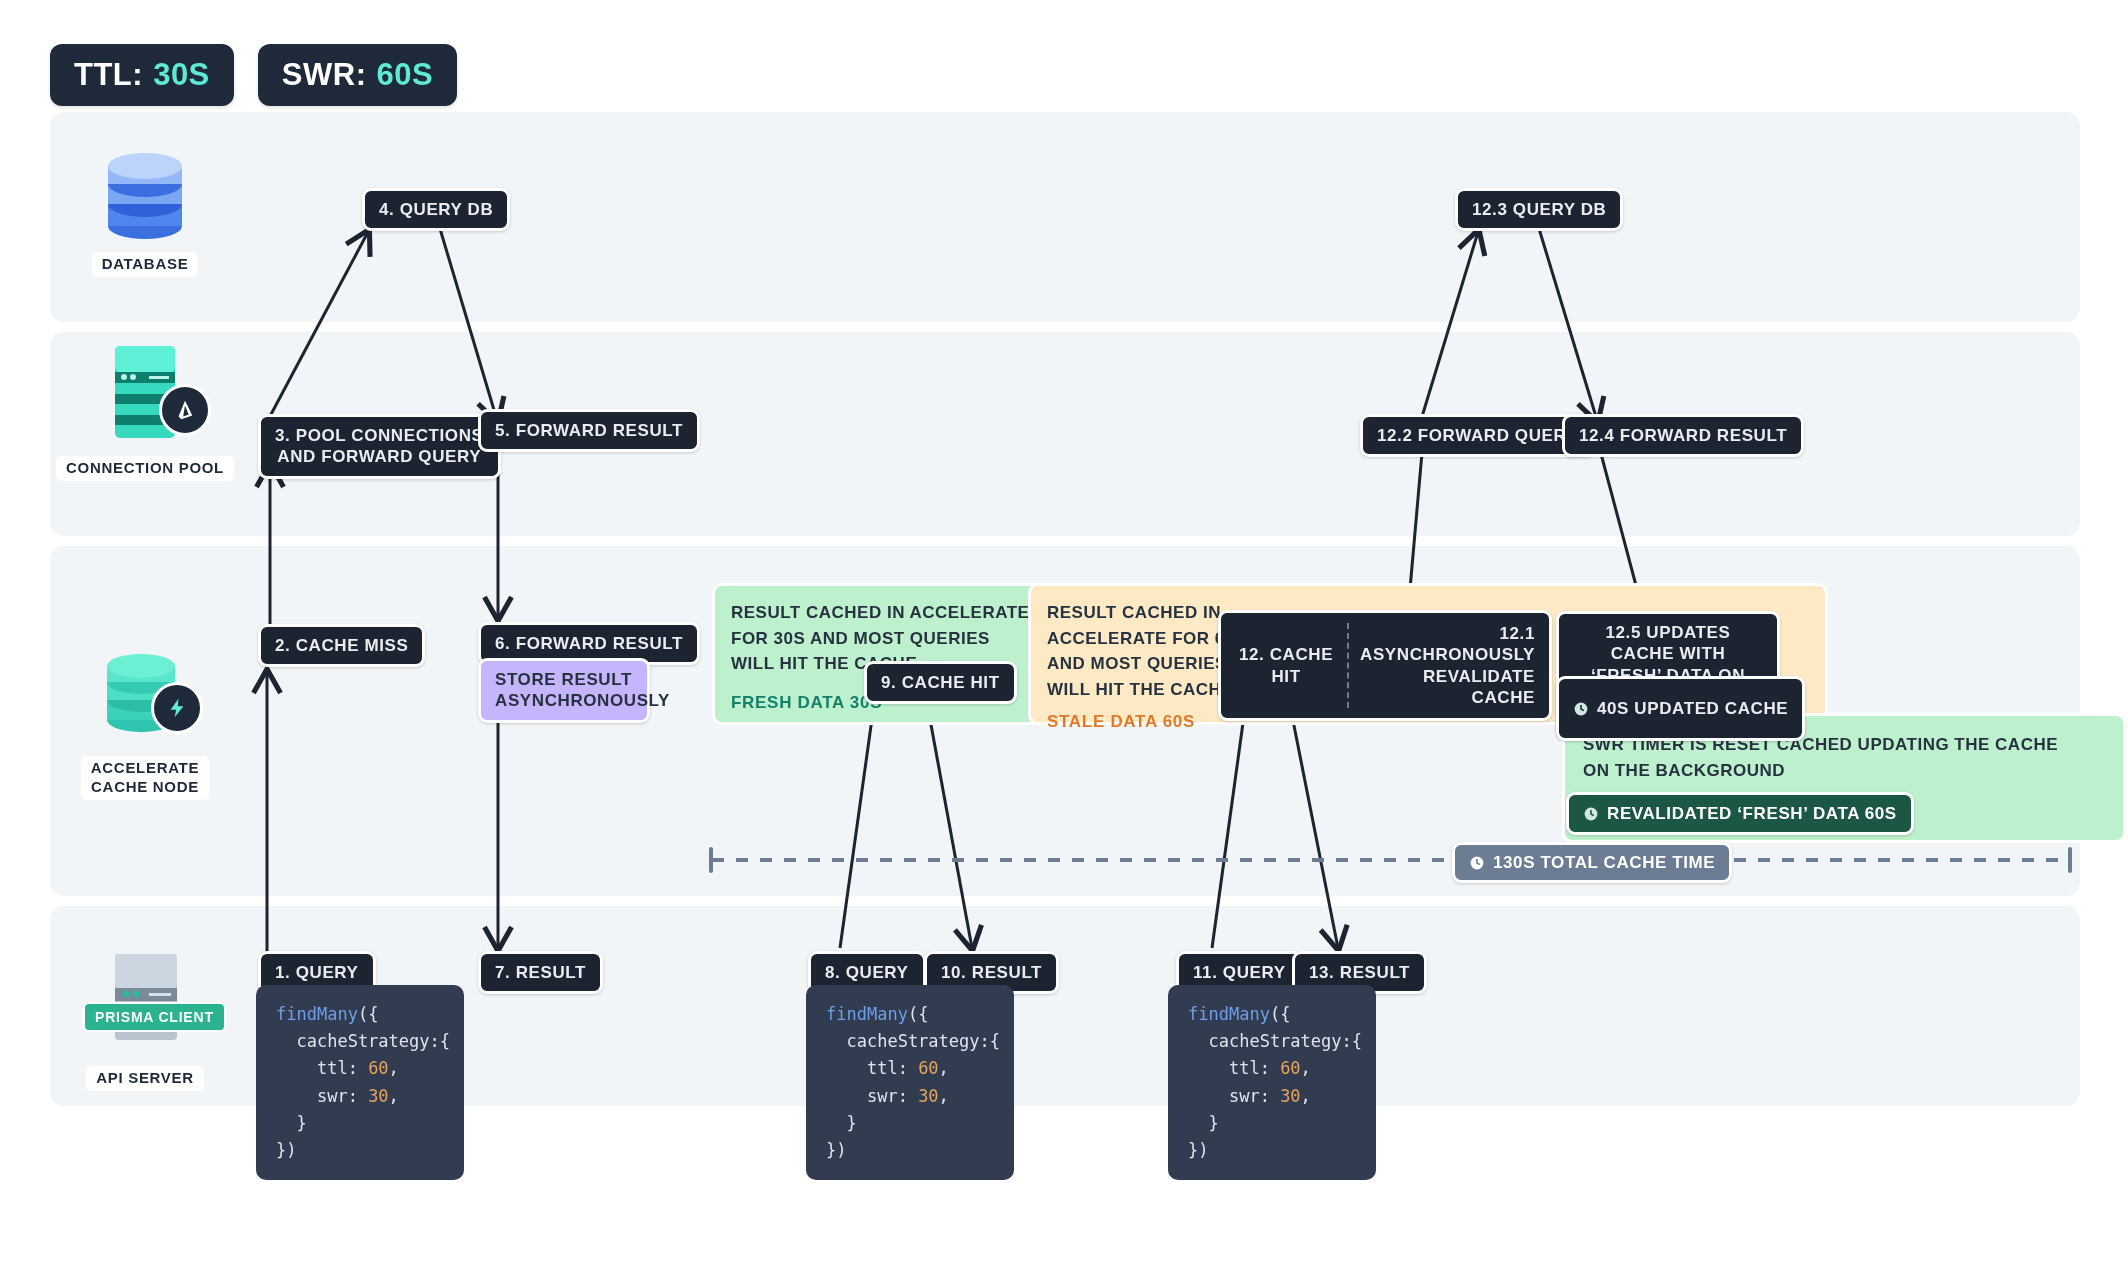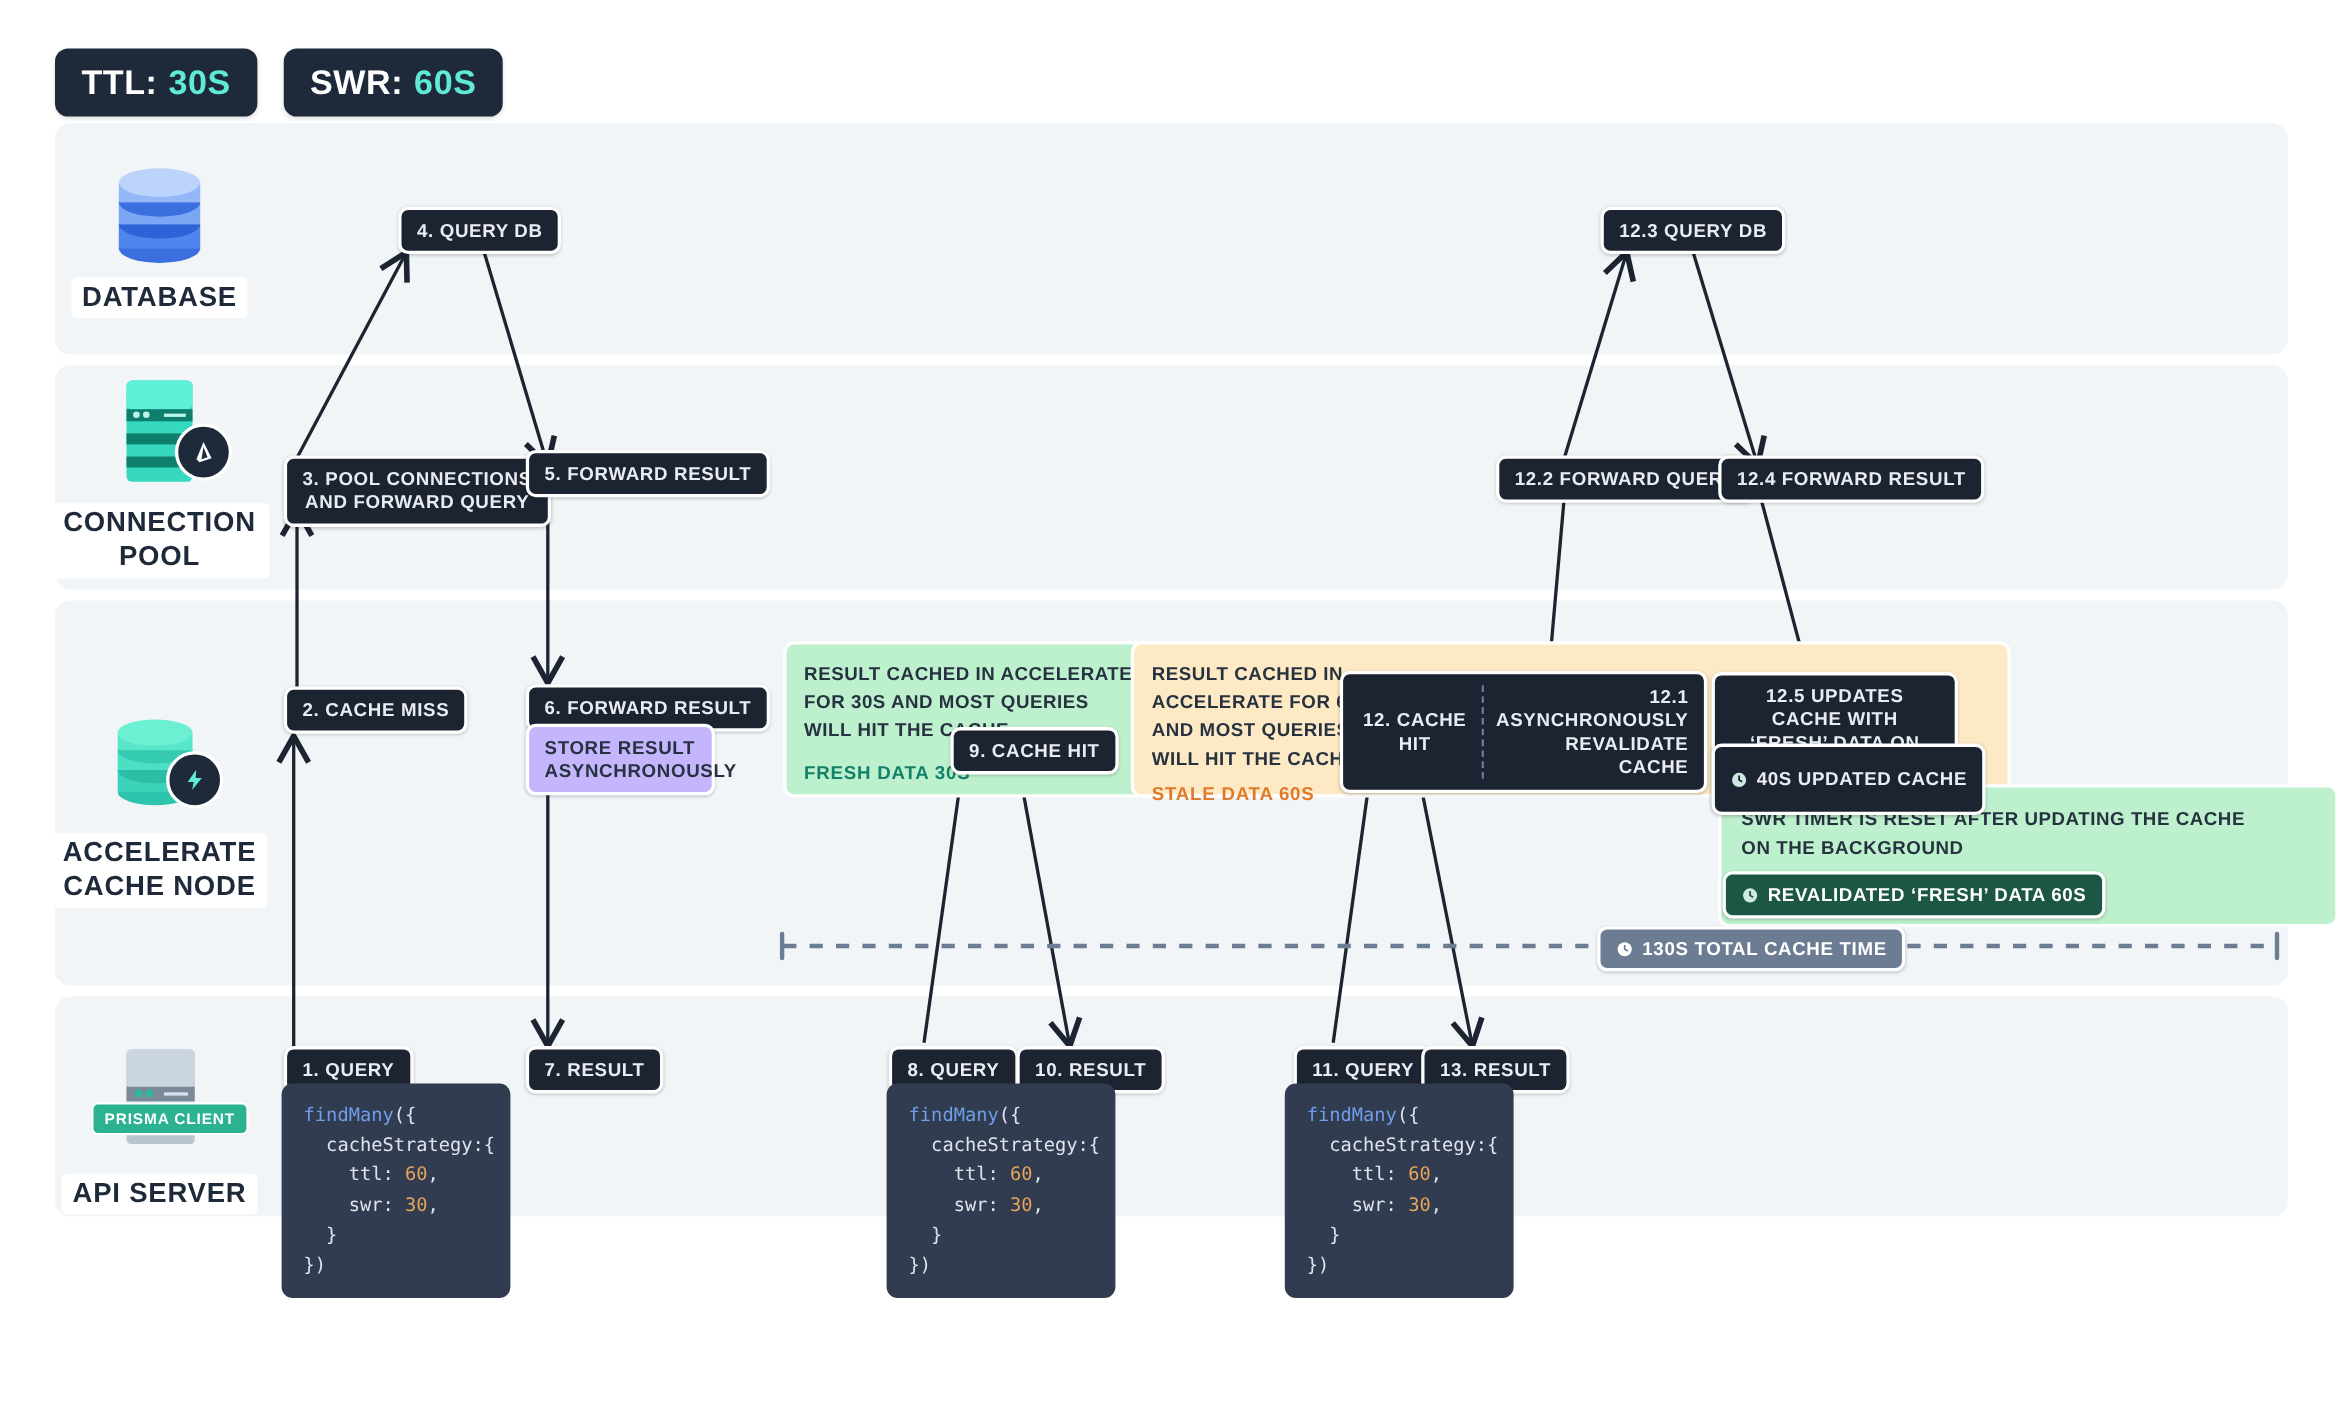--- a/index.html
+++ b/index.html
@@ -27,21 +27,21 @@
   .lane{position:absolute;left:50px;width:2030px;background:#f1f5f8;border-radius:14px;}
   #lane-db{top:112px;height:210px;}
   #lane-pool{top:332px;height:204px;}
   #lane-cache{top:546px;height:350px;}
   #lane-api{top:906px;height:200px;}
 
   
   .node{position:absolute;display:flex;flex-direction:column;align-items:center;width:200px;}
   .node .caption{
     background:#ffffff;border-radius:5px;padding:3px 10px;margin-top:8px;
-    font-size:25px;font-weight:bold;color:#1e2a3a;letter-spacing:.7px;
+    font-size:15px;font-weight:bold;color:#1e2a3a;letter-spacing:.7px;
     text-align:center;line-height:1.25;white-space:pre-line;
   }
   #node-database{left:45px;top:140px;}
   #node-pool{left:45px;top:340px;}
   #node-cache{left:45px;top:640px;}
   #node-api{left:45px;top:950px;}
 
   .badge-round{
     position:absolute;width:46px;height:46px;border-radius:50%;
     background:#1e2a3a;border:3px solid #fff;
@@ -231,21 +231,21 @@
 
   <div class="panel orange" style="left:1028px;top:583px;width:762px;height:108px;padding:14px 16px;">
     <div class="ptext">RESULT CACHED IN
 ACCELERATE FOR 60S
 AND MOST QUERIES
 WILL HIT THE CACHE</div>
     <div class="tag" style="color:#e07a2a;margin-top:10px;">STALE DATA  60S</div>
   </div>
 
   <div class="panel green" style="left:1562px;top:713px;width:522px;height:92px;padding:16px 18px;">
-    <div class="ptext">SWR TIMER  IS RESET AFTER UPDATING THE CACHE
+    <div class="ptext">SWR TIMER  IS RESET CACHED UPDATING THE CACHE
 ON THE BACKGROUND</div>
   </div>
 
   <div class="chip" style="left:258px;top:951px;">1. QUERY</div>
   <div class="chip" style="left:258px;top:624px;">2. CACHE MISS</div>
   <div class="chip" style="left:258px;top:414px;">3. POOL CONNECTIONS
 AND FORWARD QUERY</div>
   <div class="chip" style="left:362px;top:188px;">4. QUERY DB</div>
   <div class="chip" style="left:478px;top:409px;">5. FORWARD RESULT</div>
   <div class="chip" style="left:478px;top:622px;">6. FORWARD RESULT</div>

